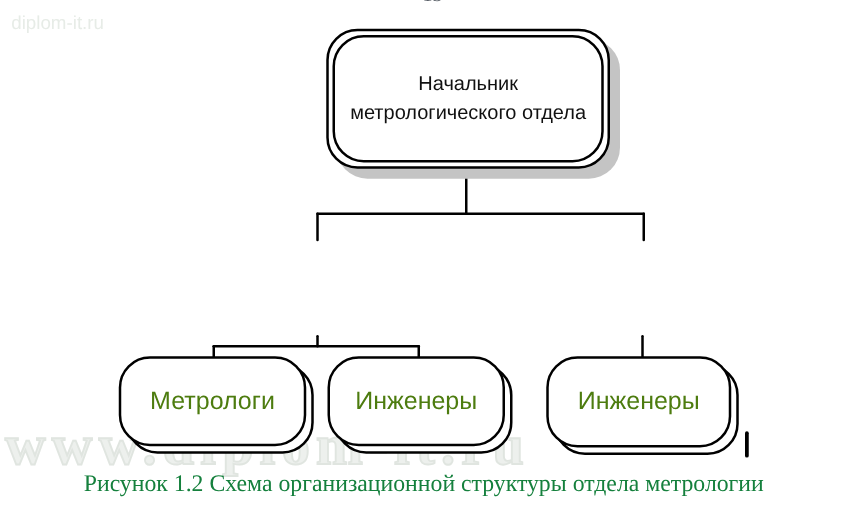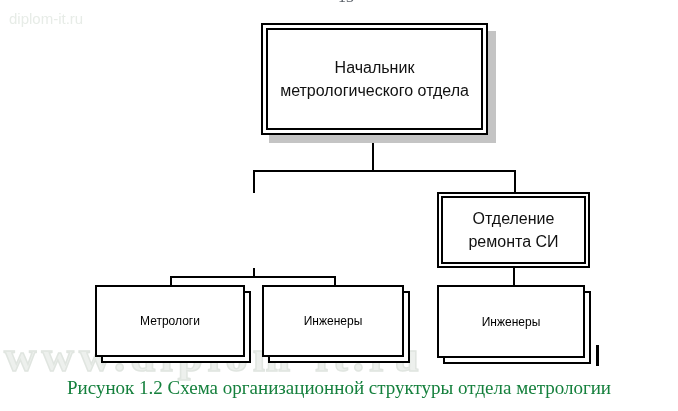--- a/index.html
+++ b/index.html
@@ -1,15 +1,15 @@
 <!DOCTYPE html>
 <html><head>
 <meta charset="utf-8">
 <style>
-  * { margin: 0; padding: 0; box-sizing: border-box; }
+  * { margin: 0; padding: 0; box-sizing: border-box; border-radius: 25px; }
   html, body { background: #fff; }
   .page {
     position: relative;
     width: 678px;
     height: 411px;
     background: #ffffff;
     overflow: hidden;
     font-family: "Liberation Sans", sans-serif;
   }
   
@@ -81,22 +81,22 @@
   .stacked .front {
     position: absolute;
     left: 0; top: 0;
     width: 100%; height: 100%;
     border: 2px solid #000;
     background: #fff;
     display: flex;
     align-items: center;
     justify-content: center;
     text-align: center;
-    font-size: 12px;
-    color: #000000;
+    font-size: 20px;
+    color: #4d7c0f;
   }
   .node-l3a { left: 95px;  top: 285px; width: 150px; height: 72px; }
   .node-l3b { left: 262px; top: 285px; width: 142px; height: 72px; }
   .node-l3c { left: 437px; top: 285px; width: 148px; height: 73px; }
   
   .conn { position: absolute; background: #000; z-index: 1; }
   .c-root-down   { left: 372px; top: 135px; width: 2px; height: 37px; }
   .c-l2-hbar     { left: 253px; top: 170px; width: 263px; height: 2px; }
   .c-l2a-drop    { left: 253px; top: 170px; width: 2px; height: 23px; }
   .c-l2b-drop    { left: 514px; top: 170px; width: 2px; height: 23px; }
@@ -136,25 +136,20 @@
   <div class="conn c-l3a-drop"></div>
   <div class="conn c-l3b-drop"></div>
   <div class="conn c-l2b-down"></div>
 
   <div class="node node-root">
     <div class="dbl-outer">
       <div class="dbl-inner">Начальник метрологического отдела</div>
     </div>
   </div>
 
-  <div class="node node-l2b">
-    <div class="dbl-outer">
-      <div class="dbl-inner">Отделение ремонта СИ</div>
-    </div>
-  </div>
 
   <div class="stacked node-l3a">
     <div class="back"></div>
     <div class="front">Метрологи</div>
   </div>
   <div class="stacked node-l3b">
     <div class="back"></div>
     <div class="front">Инженеры</div>
   </div>
   <div class="stacked node-l3c">

